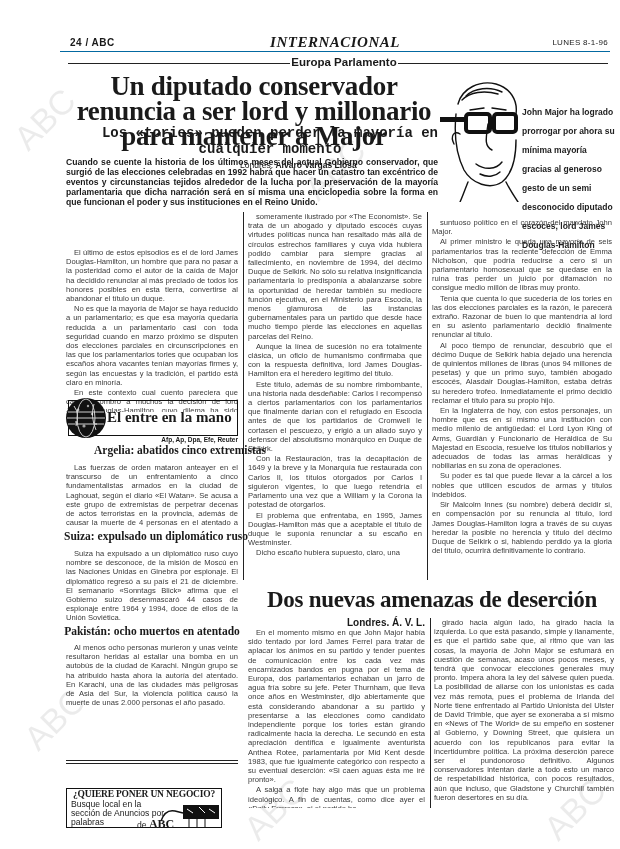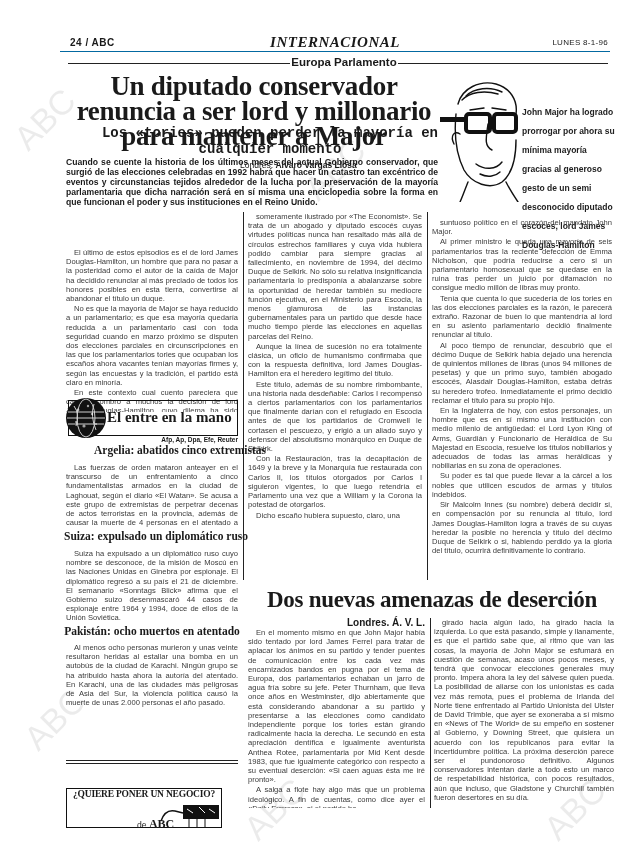--- a/index.html
+++ b/index.html
@@ -102,20 +102,21 @@
   <p>En este contexto cual cuento pareciera que causa asombro a muchos la decisión de lord James Douglas-Hamilton, cuyo dilema ha sido observado</p>
 </div>
 
 <div class="vrule" style="left:243px; top:212px; height:368px;"></div>
 
 <div class="col" style="left:248px; top:212px; width:174px; height:368px;">
   <p>someramente ilustrado por «The Economist». Se trata de un abogado y diputado escocés cuyas virtudes políticas nunca han resaltado más allá de círculos estrechos familiares y cuya vida hubiera podido cambiar para siempre gracias al fallecimiento, en noviembre de 1994, del décimo Duque de Selkirk. No sólo su relativa insignificancia parlamentaria lo predisponía a abalanzarse sobre la oportunidad de heredar también su mediocre función ejecutiva, en el Ministerio para Escocia, la menos glamurosa de las instancias gubernamentales para un partido que desde hace mucho tiempo pierde las elecciones en aquellas parcelas del Reino.</p>
   <p>Aunque la línea de sucesión no era totalmente clásica, un oficio de humanismo confirmaba que con la respuesta definitiva, lord James Douglas-Hamilton era el heredero legítimo del título.</p>
   <p>Este título, además de su nombre rimbombante, una historia nada desdeñable: Carlos I recompensó a ciertos parlamentarios con los parlamentarios que finalmente darían con el refugiado en Escocia antes de que los partidarios de Cromwell le cortasen el pescuezo, y erigió a un aliado suyo y defensor del absolutismo monárquico en Duque de Selkirk.</p>
   <p>Con la Restauración, tras la decapitación de 1649 y la breve y la Monarquía fue restaurada con Carlos II, los títulos otorgados por Carlos I siguieron vigentes, lo que luego retendría el Parlamento una vez que a William y la Corona la potestad de otorgarlos.</p>
+  <p>El problema que enfrentaba, en 1995, James Douglas-Hamilton más que a aceptable el título de duque le suponía renunciar a su escaño en Westminster.</p>
   <p>Dicho escaño hubiera supuesto, claro, una</p>
 </div>
 
 <div class="vrule" style="left:427px; top:212px; height:368px;"></div>
 
 <div class="col" style="left:432px; top:218px; width:180px; height:362px;">
   <p>suntuoso político en el corazón del mandato John Major.</p>
   <p>Al primer ministro le queda una mayoría de seis parlamentarios tras la reciente defección de Emma Nicholson, que podría reducirse a cero si un parlamentario homosexual que se quedase en la ruina tras perder un juicio por difamación no consigue medio millón de libras muy pronto.</p>
   <p>Tenía que cuenta lo que sucedería de los tories en las dos elecciones parciales es la razón, le parecerá extraño. Razonar de buen lo que mantendría al lord en su asiento parlamentario decidió finalmente renunciar al título.</p>
   <p>Al poco tiempo de renunciar, descubrió que el décimo Duque de Selkirk había dejado una herencia de quinientos millones de libras (unos 94 millones de pesetas) y que un primo suyo, también abogado escocés, Alasdair Douglas-Hamilton, estaba detrás su heredero trofeo. Inmediatamente el primo decidió reclamar el título para su propio hijo.</p>
@@ -159,20 +160,21 @@
 <div class="col" style="left:66px; top:643px; width:172px; height:112px;">
   <p>Al menos ocho personas murieron y unas veinte resultaron heridas al estallar una bomba en un autobús de la ciudad de Karachi. Ningún grupo se ha atribuido hasta ahora la autoría del atentado. En Karachi, una de las ciudades más peligrosas de Asia del Sur, la violencia política causó la muerte de unas 2.000 personas el año pasado.</p>
 </div>
 
 <div class="ad-rules">
     <div></div>
     <div></div>
   </div>
 <div class="ad">
   <div class="top">¿QUIERE PONER UN NEGOCIO?</div>
+  <div class="body">Busque local en la sección de Anuncios por palabras</div>
   <div class="brand">
     <span>de</span>
     <b>ABC</b>
   </div>
   <svg class="hands" viewBox="0 0 60 26">
     <path d="M2 20 Q6 8 16 10 L24 12" fill="none" stroke="#111" stroke-width="1.4"></path>
     <rect x="24" y="4" width="36" height="14" fill="#111"></rect>
     <path d="M30 18 L30 26 M38 18 L38 26 M46 18 L46 26" stroke="#111" stroke-width="1"></path>
     <path d="M28 8 L34 12 M40 6 L46 12 M50 8 L56 12" stroke="#fff" stroke-width="1"></path>
   </svg>

